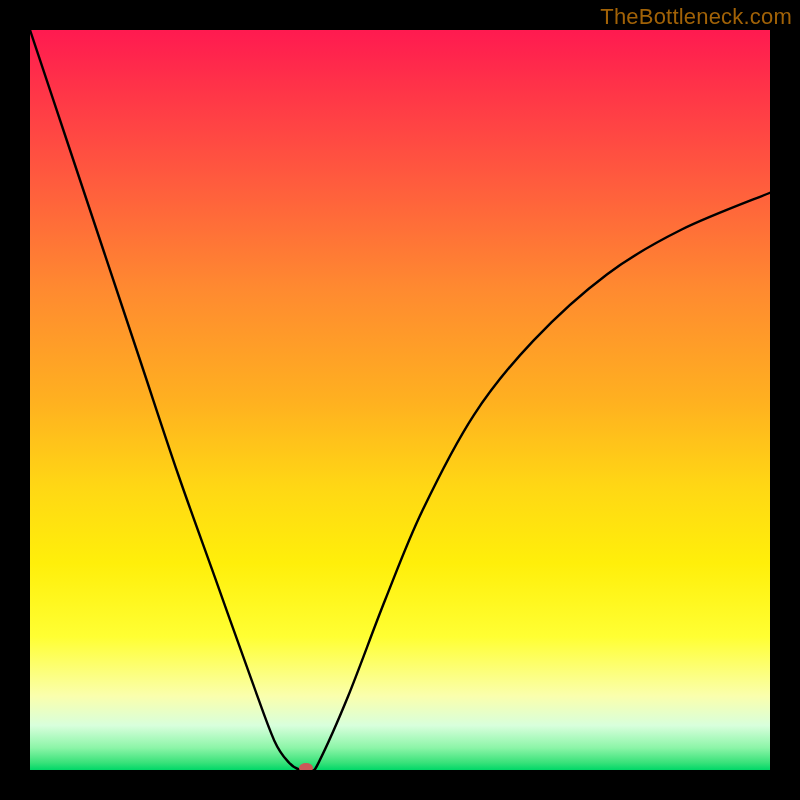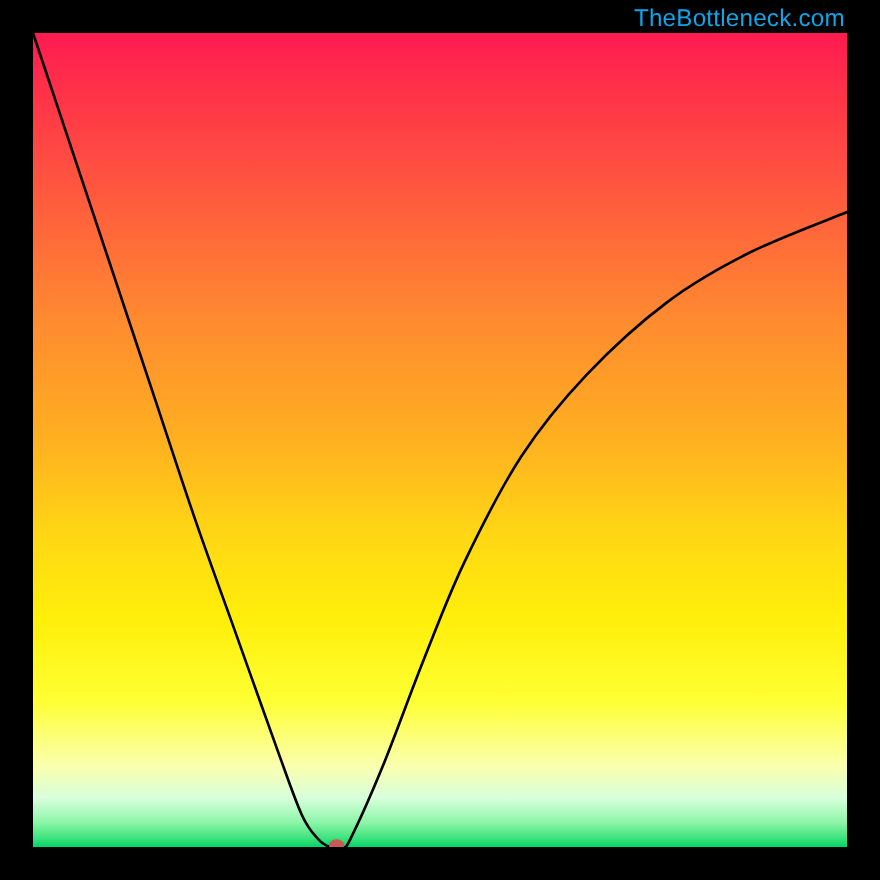--- a/index.html
+++ b/index.html
@@ -7,22 +7,22 @@
     width: 800px;
     height: 800px;
     background: #000;
     position: relative;
     font-family: Arial, Helvetica, sans-serif;
     overflow: hidden;
   }
   .watermark {
     position: absolute;
     top: 4px;
-    right: 32px;
-    color: #0ea5e9;
+    right: 8px;
+    color: #a16207;
     font-size: 22px;
     letter-spacing: 0.2px;
     z-index: 20;
   }
   .plot-area {
     position: absolute;
     left: 30px;
     top: 30px;
     width: 740px;
     height: 740px;

